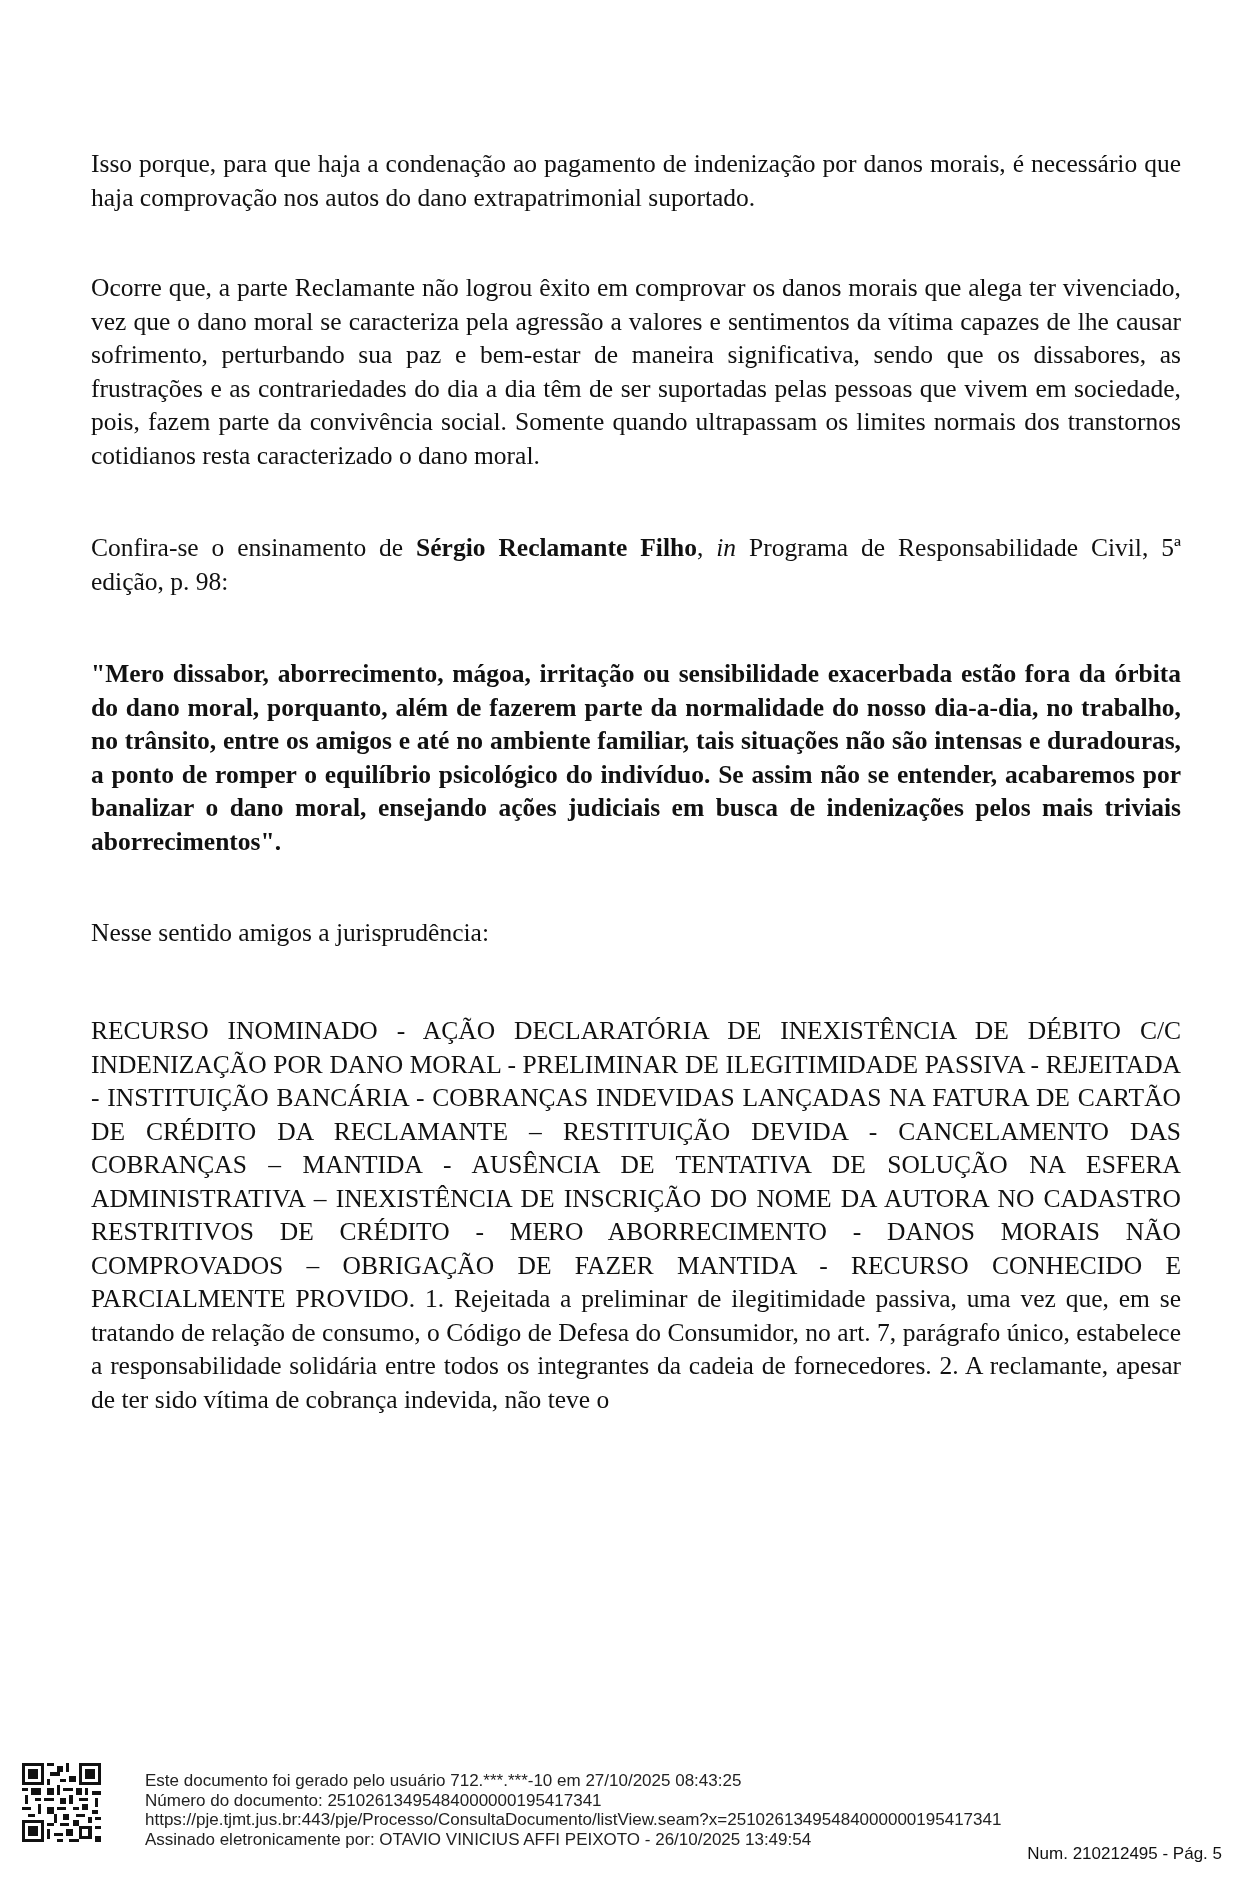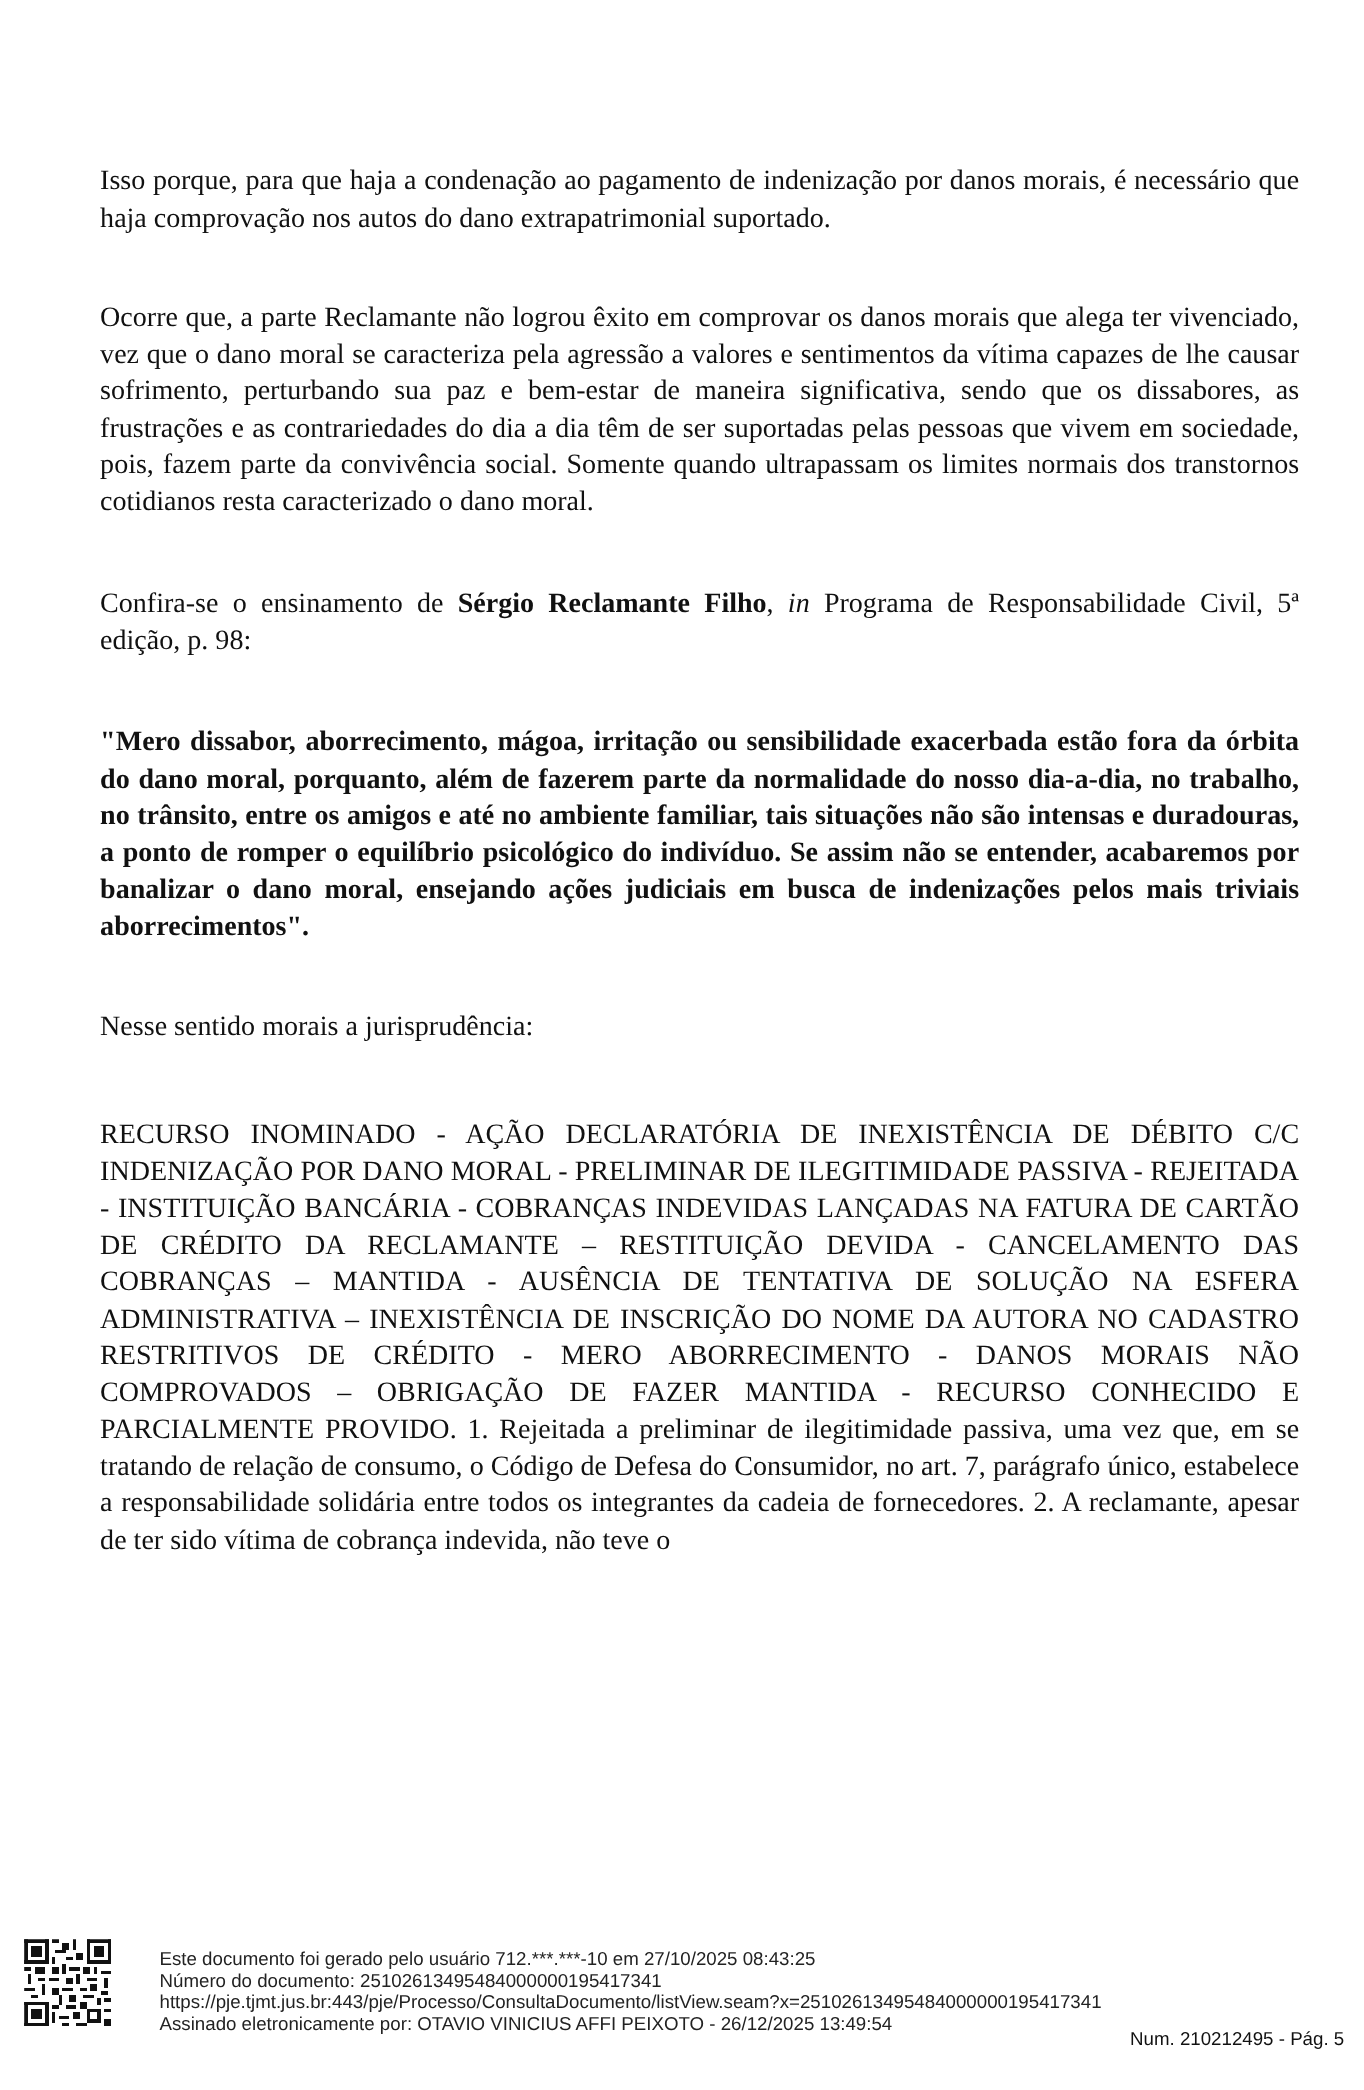--- a/index.html
+++ b/index.html
@@ -32,21 +32,21 @@
 <div class="page">
 
   <p class="p" style="top:131px;">Isso porque, para que haja a condenação ao pagamento de indenização por danos morais, é necessário que haja comprovação nos autos do dano extrapatrimonial suportado.</p>
 
   <p class="p" style="top:255px;">Ocorre que, a parte Reclamante não logrou êxito em comprovar os danos morais que alega ter vivenciado, vez que o dano moral se caracteriza pela agressão a valores e sentimentos da vítima capazes de lhe causar sofrimento, perturbando sua paz e bem-estar de maneira significativa, sendo que os dissabores, as frustrações e as contrariedades do dia a dia têm de ser suportadas pelas pessoas que vivem em sociedade, pois, fazem parte da convivência social. Somente quando ultrapassam os limites normais dos transtornos cotidianos resta caracterizado o dano moral.</p>
 
   <p class="p" style="top:515px;"><span>Confira-se o ensinamento de </span><b>Sérgio Reclamante Filho</b><span>, </span><i>in</i><span> Programa de Responsabilidade Civil, 5ª edição, p. 98:</span></p>
 
   <p class="p quote" style="top:641px;">"Mero dissabor, aborrecimento, mágoa, irritação ou sensibilidade exacerbada estão fora da órbita do dano moral, porquanto, além de fazerem parte da normalidade do nosso dia-a-dia, no trabalho, no trânsito, entre os amigos e até no ambiente familiar, tais situações não são intensas e duradouras, a ponto de romper o equilíbrio psicológico do indivíduo. Se assim não se entender, acabaremos por banalizar o dano moral, ensejando ações judiciais em busca de indenizações pelos mais triviais aborrecimentos".</p>
 
-  <p class="p" style="top:900px;">Nesse sentido morais a jurisprudência:</p>
+  <p class="p" style="top:900px;">Nesse sentido amigos a jurisprudência:</p>
 
   <p class="p ementa" style="top:998px;">RECURSO INOMINADO - AÇÃO DECLARATÓRIA DE INEXISTÊNCIA DE DÉBITO C/C INDENIZAÇÃO POR DANO MORAL - PRELIMINAR DE ILEGITIMIDADE PASSIVA - REJEITADA - INSTITUIÇÃO BANCÁRIA - COBRANÇAS INDEVIDAS LANÇADAS NA FATURA DE CARTÃO DE CRÉDITO DA RECLAMANTE – RESTITUIÇÃO DEVIDA - CANCELAMENTO DAS COBRANÇAS – MANTIDA - AUSÊNCIA DE TENTATIVA DE SOLUÇÃO NA ESFERA ADMINISTRATIVA – INEXISTÊNCIA DE INSCRIÇÃO DO NOME DA AUTORA NO CADASTRO RESTRITIVOS DE CRÉDITO - MERO ABORRECIMENTO - DANOS MORAIS NÃO COMPROVADOS – OBRIGAÇÃO DE FAZER MANTIDA - RECURSO CONHECIDO E PARCIALMENTE PROVIDO. 1.  Rejeitada a preliminar de ilegitimidade passiva, uma vez que, em se tratando de relação de consumo, o Código de Defesa do Consumidor, no art. 7, parágrafo único, estabelece a responsabilidade solidária entre todos os integrantes da cadeia de fornecedores. 2.  A reclamante, apesar de ter sido vítima de cobrança indevida, não teve o</p>
 
   <svg class="qr" viewBox="0 0 25 25" shape-rendering="crispEdges">
     <rect x="0" y="0" width="25" height="25" fill="#fff"></rect>
     <g fill="#111">
       <rect x="0" y="0" width="7" height="1"></rect>
         <rect x="0" y="6" width="7" height="1"></rect>
         <rect x="0" y="0" width="1" height="7"></rect>
         <rect x="6" y="0" width="1" height="7"></rect>
@@ -108,17 +108,17 @@
         <rect x="11" y="24" width="2" height="1"></rect>
         <rect x="15" y="24" width="3" height="1"></rect>
         <rect x="23" y="23" width="2" height="2"></rect>
     </g>
   </svg>
 
   <div class="footer-text">
     <div>Este documento foi gerado pelo usuário 712.***.***-10 em 27/10/2025 08:43:25</div>
     <div>Número do documento: 25102613495484000000195417341</div>
     <div>https://pje.tjmt.jus.br:443/pje/Processo/ConsultaDocumento/listView.seam?x=25102613495484000000195417341</div>
-    <div>Assinado eletronicamente por: OTAVIO VINICIUS AFFI PEIXOTO - 26/12/2025 13:49:54</div>
+    <div>Assinado eletronicamente por: OTAVIO VINICIUS AFFI PEIXOTO - 26/10/2025 13:49:54</div>
   </div>
 
   <div class="pagenum">Num. 210212495 - Pág. 5</div>
 </div>
 
 </body></html>

